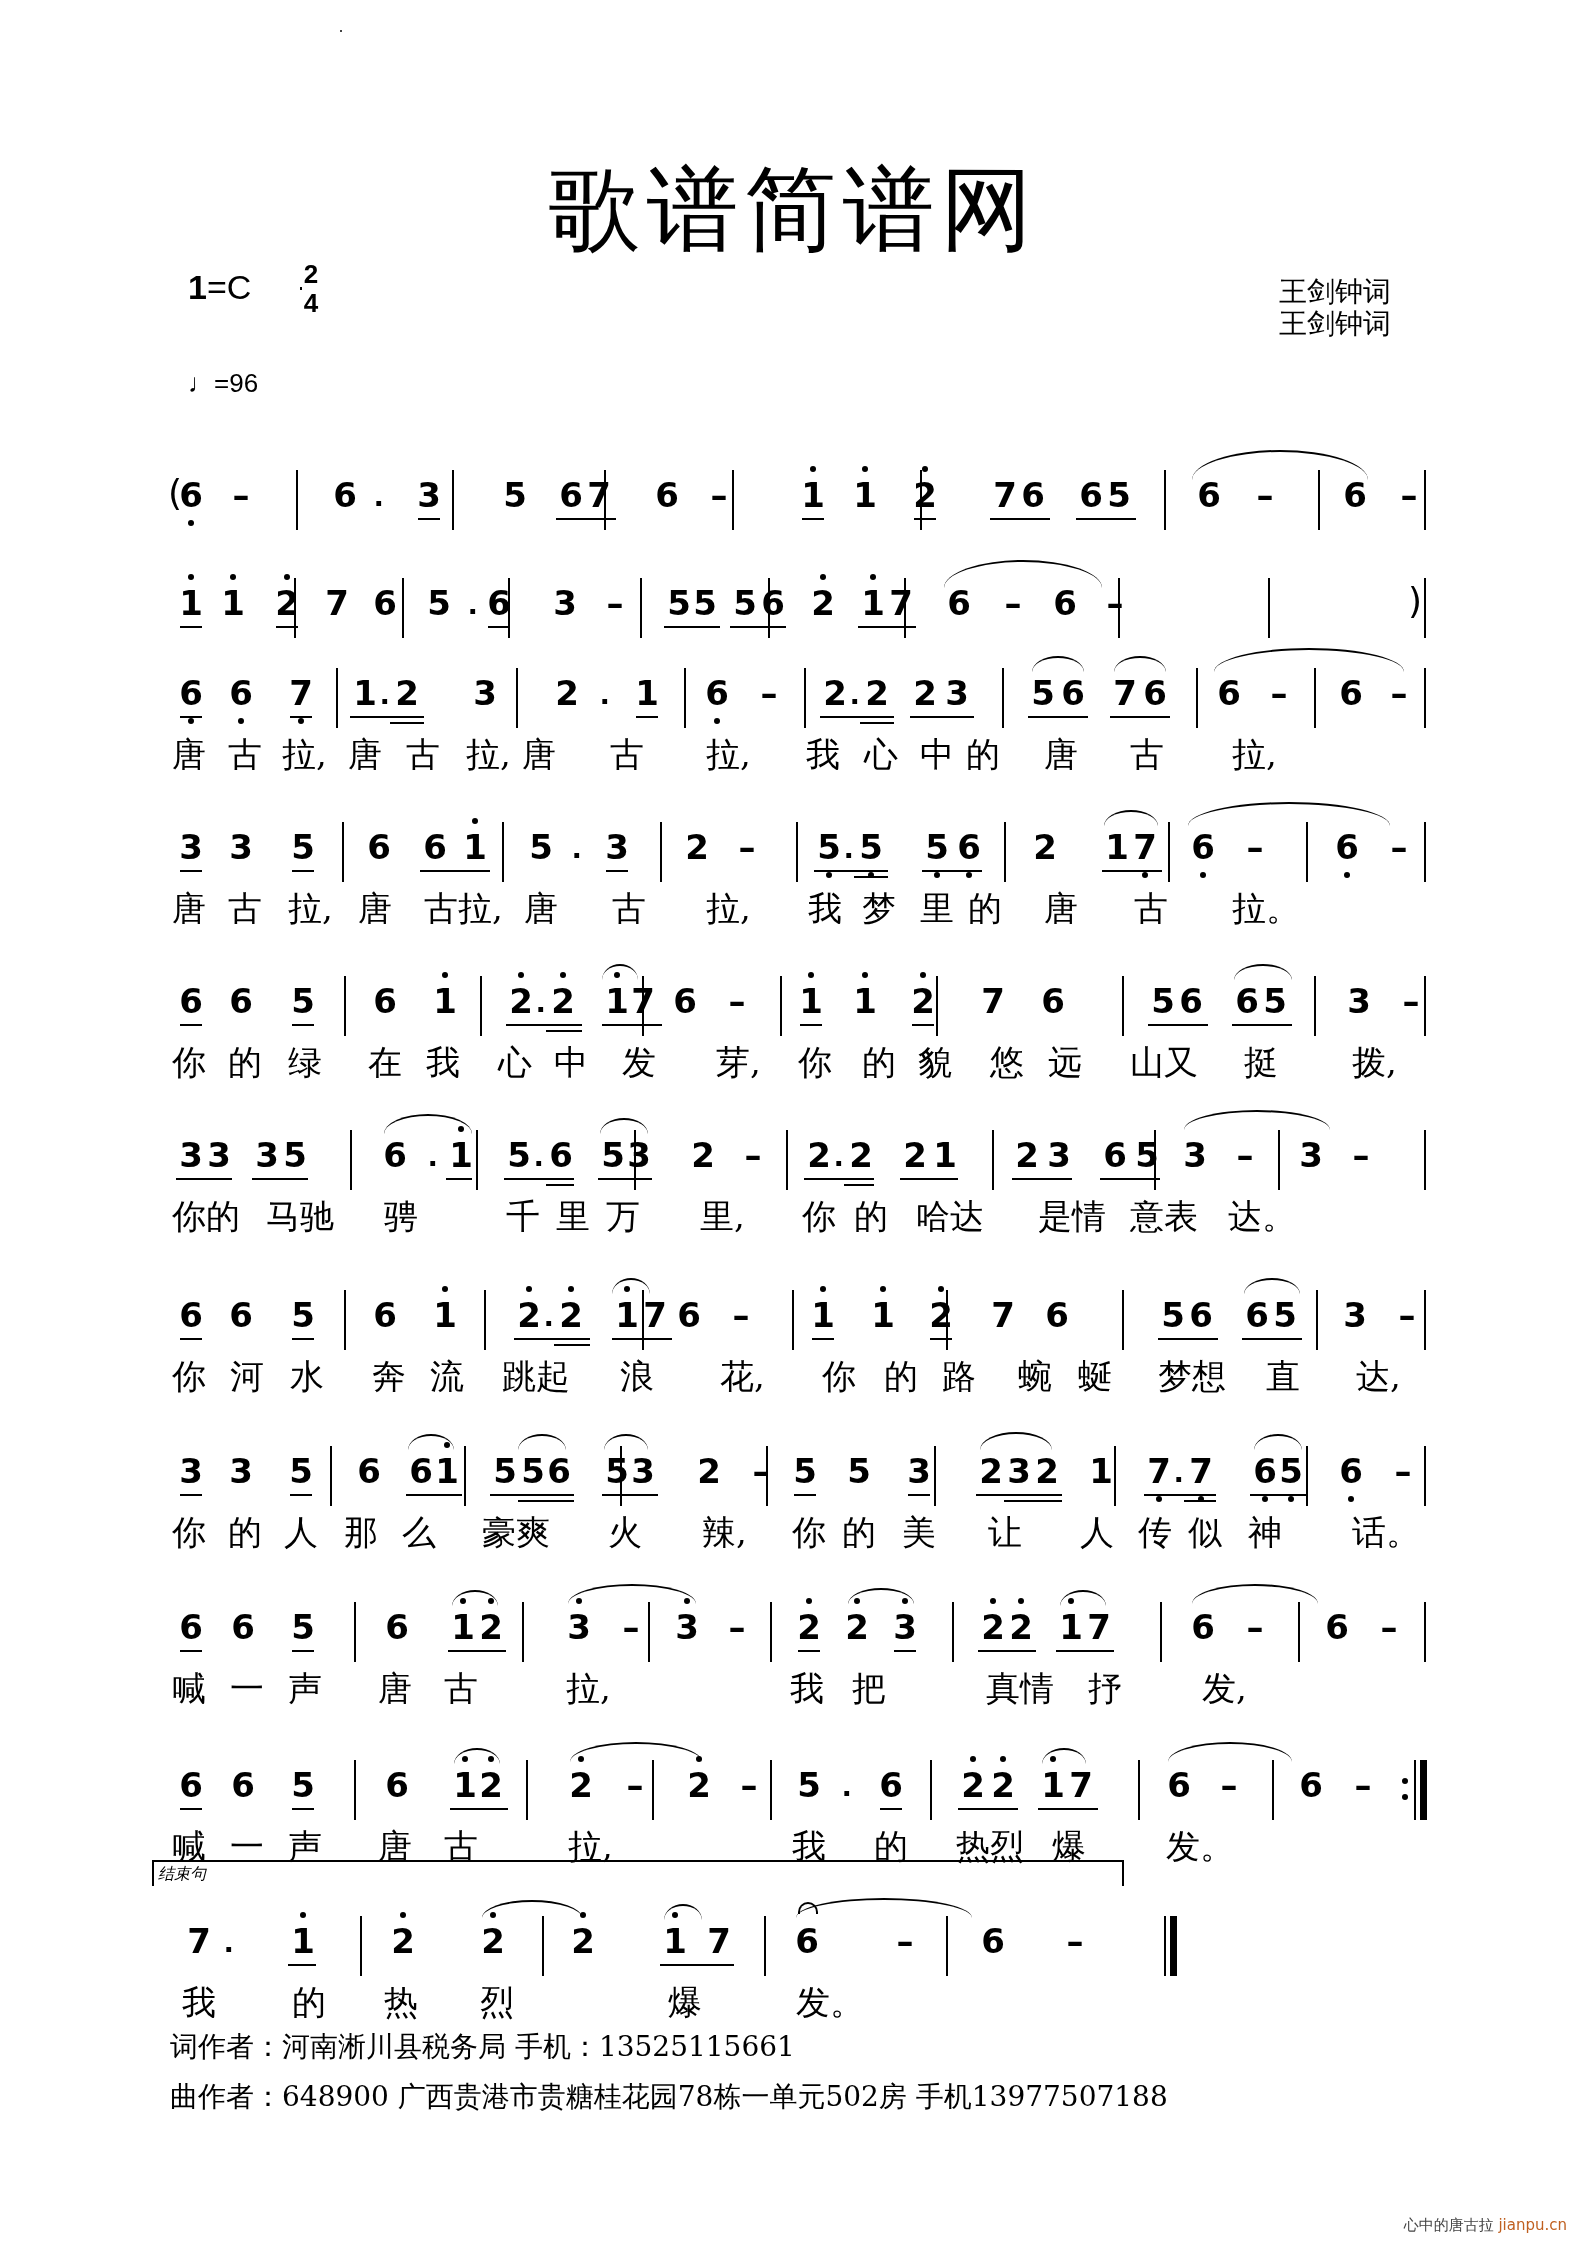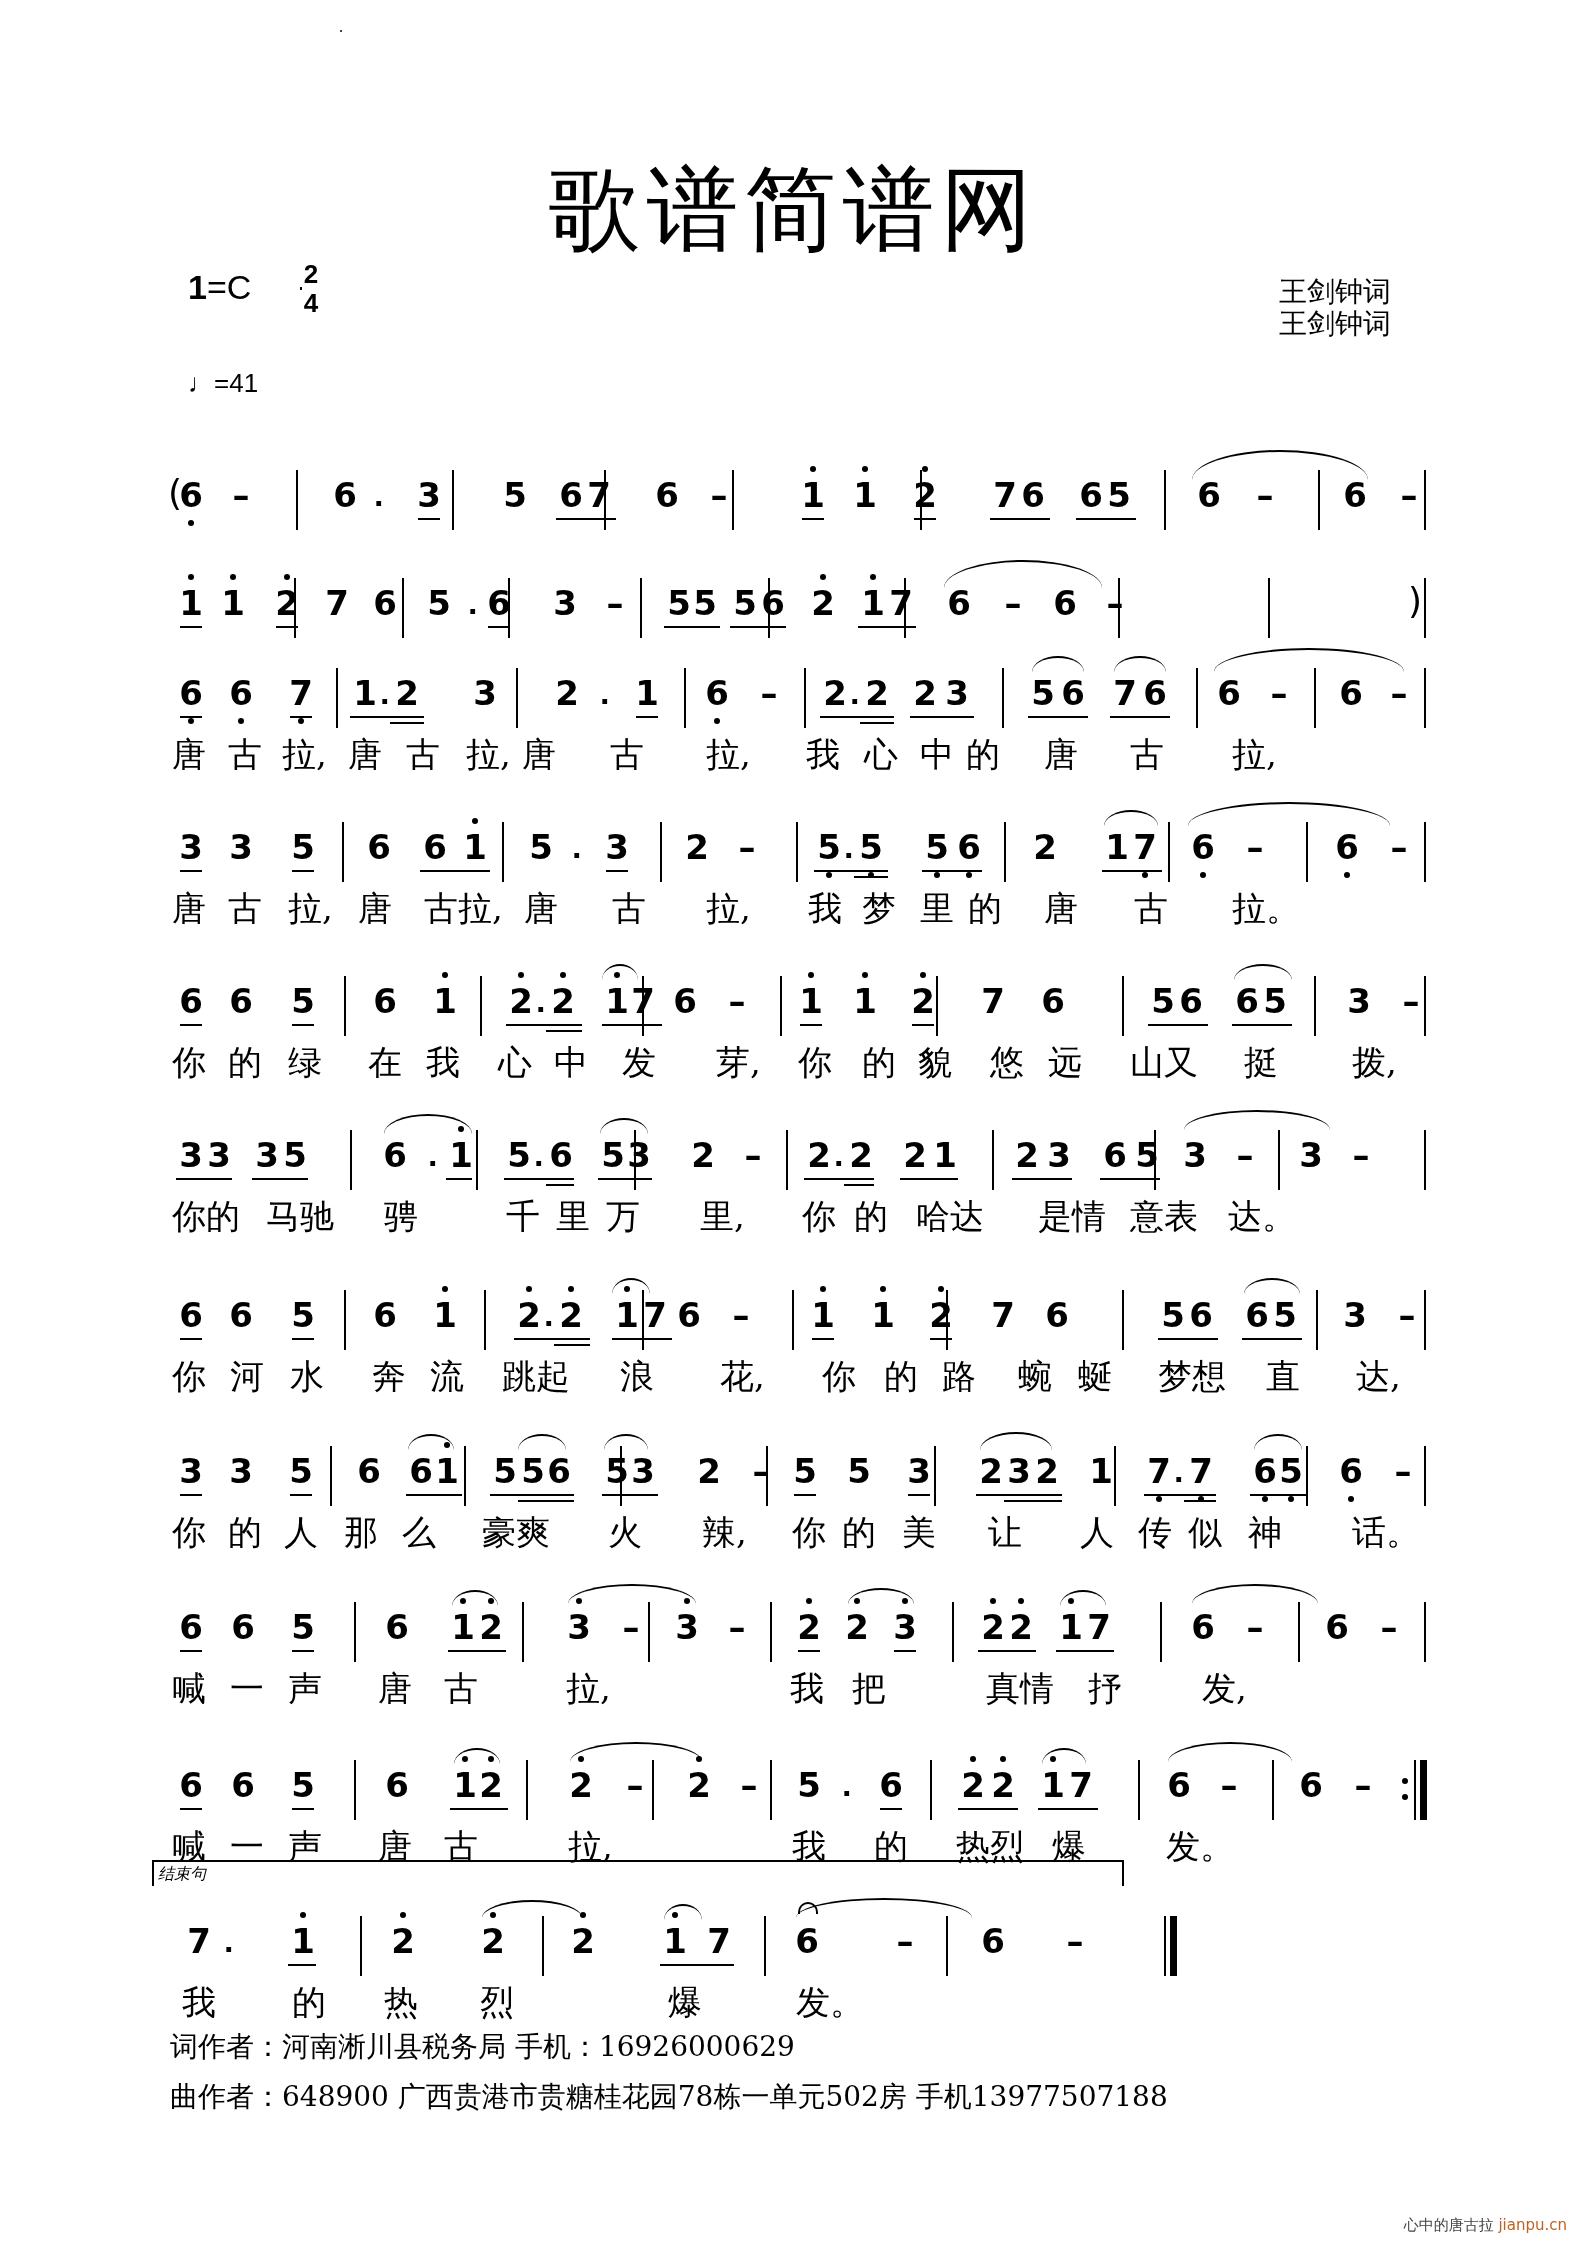--- a/index.html
+++ b/index.html
@@ -41,21 +41,21 @@
 <div class="title">歌谱简谱网</div>
 
 <div class="key">
   <span class="num1">1</span><span>=C</span>
 </div>
 <div class="ts">
   <div>2</div>
   <div class="bar" style="position:static;height:0;background:none;"></div>
   <div>4</div>
 </div>
-<div class="tempo">♩=41</div>
+<div class="tempo">♩=96</div>
 
 <div class="credits">
   <div>王剑钟词</div>
   <div>王剑钟词</div>
 </div>
 
 <div id="score">
     <div class="system" style="top: 470px;">
       <div class="notes">
         <div class="bar" style="left: 124px;"></div>
@@ -665,19 +665,19 @@
         <span class="lyr" style="left: 496px;">爆</span>
         <span class="lyr" style="left: 624px;">发。</span>
       </div>
     </div>
   </div>
 
 <div class="ending">
   <span>结束句</span>
 </div>
 
-<div class="footer" style="top:2028px;">词作者：河南淅川县税务局  手机：16926000629</div>
+<div class="footer" style="top:2028px;">词作者：河南淅川县税务局  手机：13525115661</div>
 <div class="footer" style="top:2078px;">曲作者：648900  广西贵港市贵糖桂花园78栋一单元502房  手机13977507188</div>
 
 <div class="watermark">
   <span>心中的唐古拉</span>
   <span class="en">jianpu.cn</span>
 </div>
 
 </body></html>

